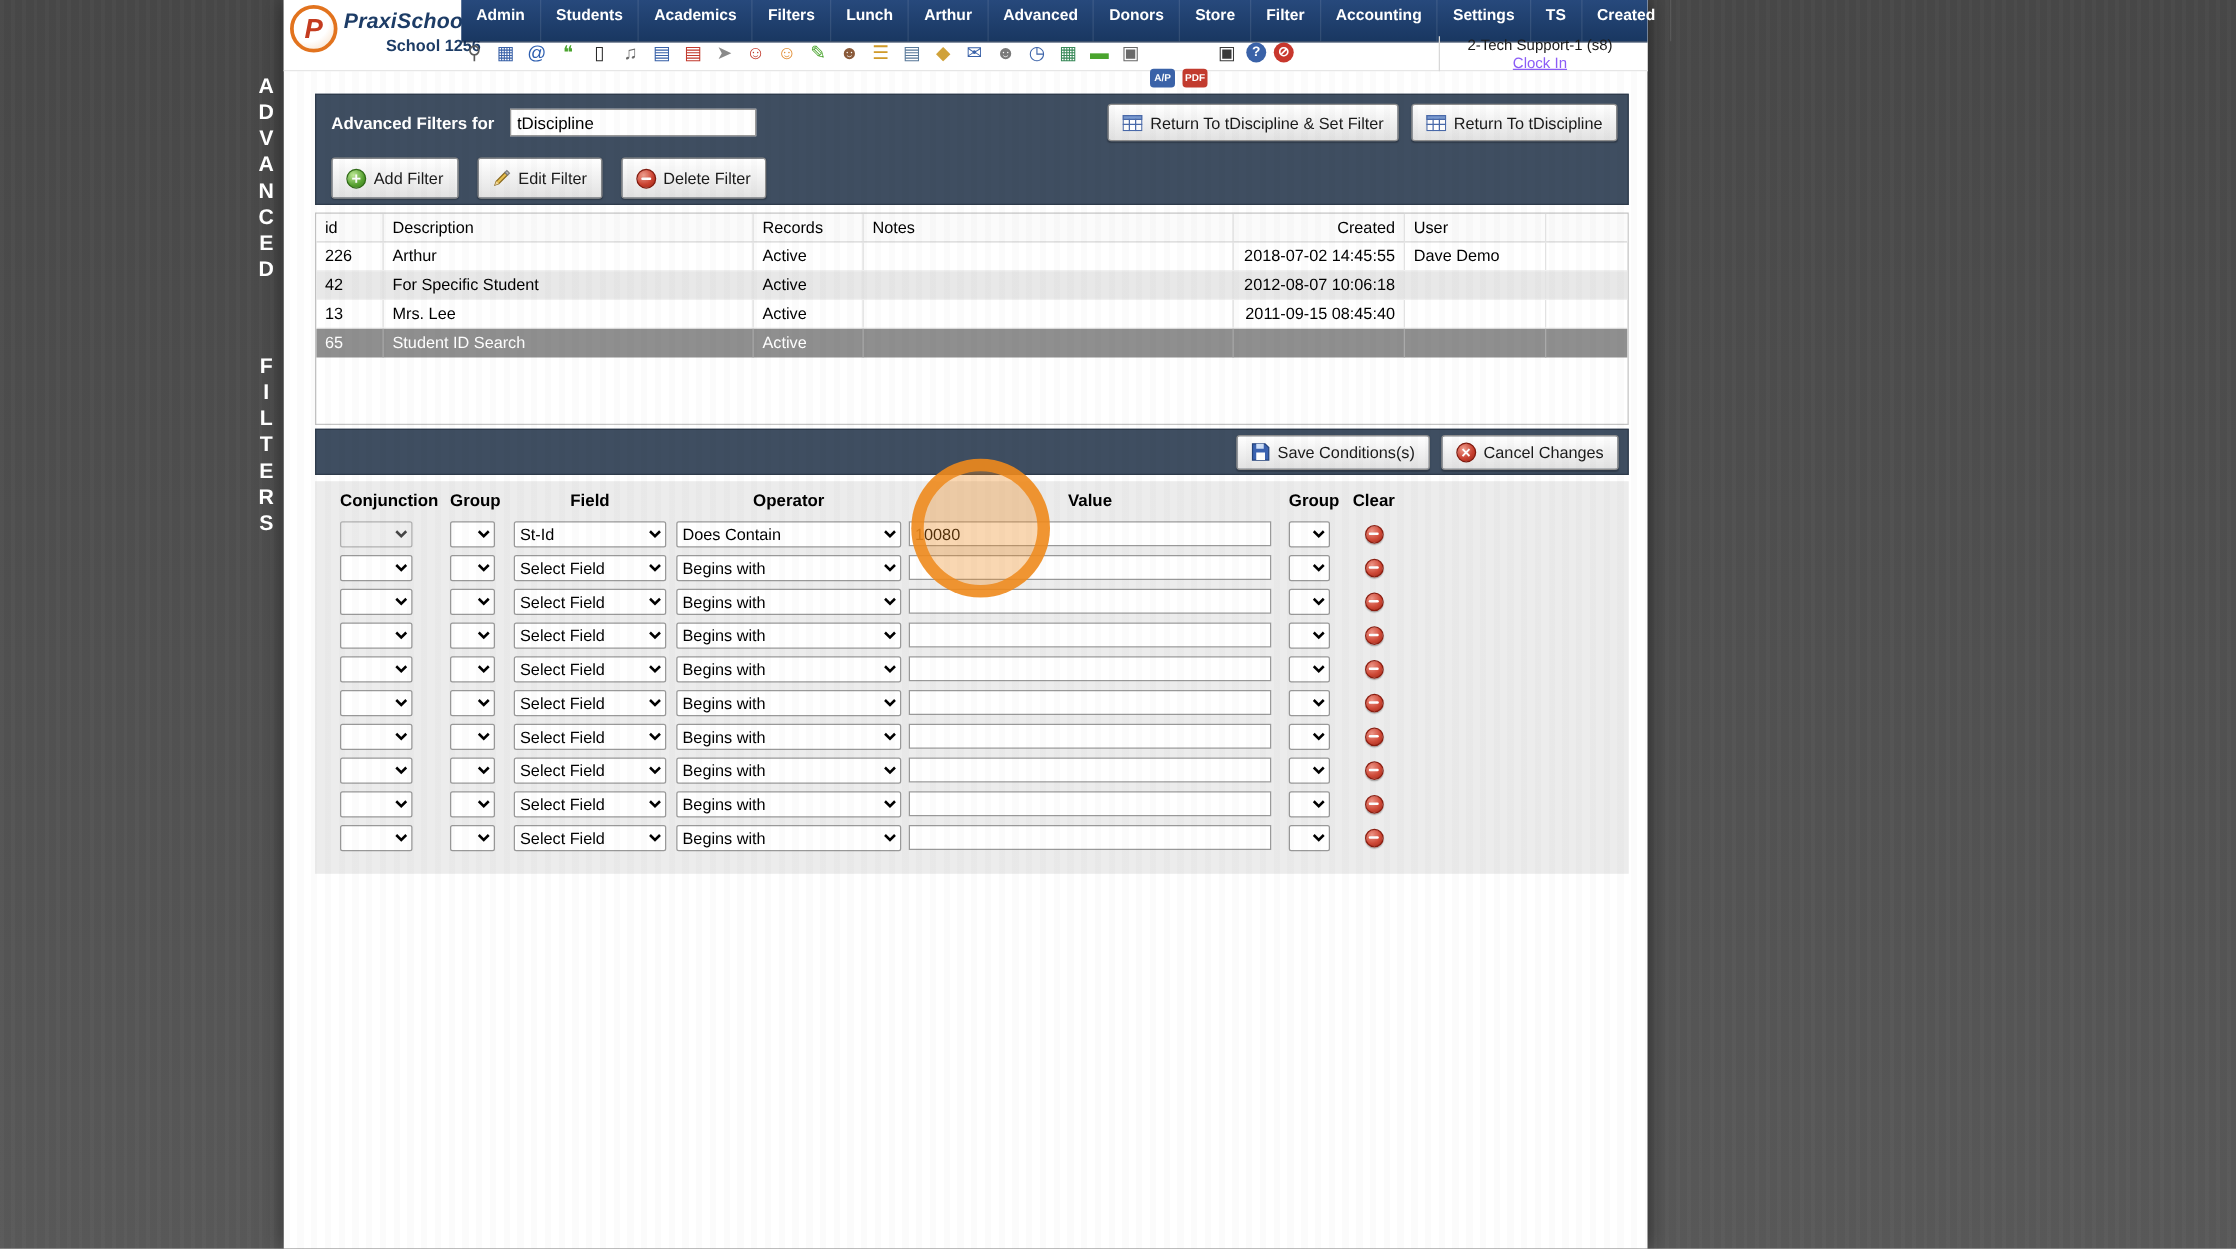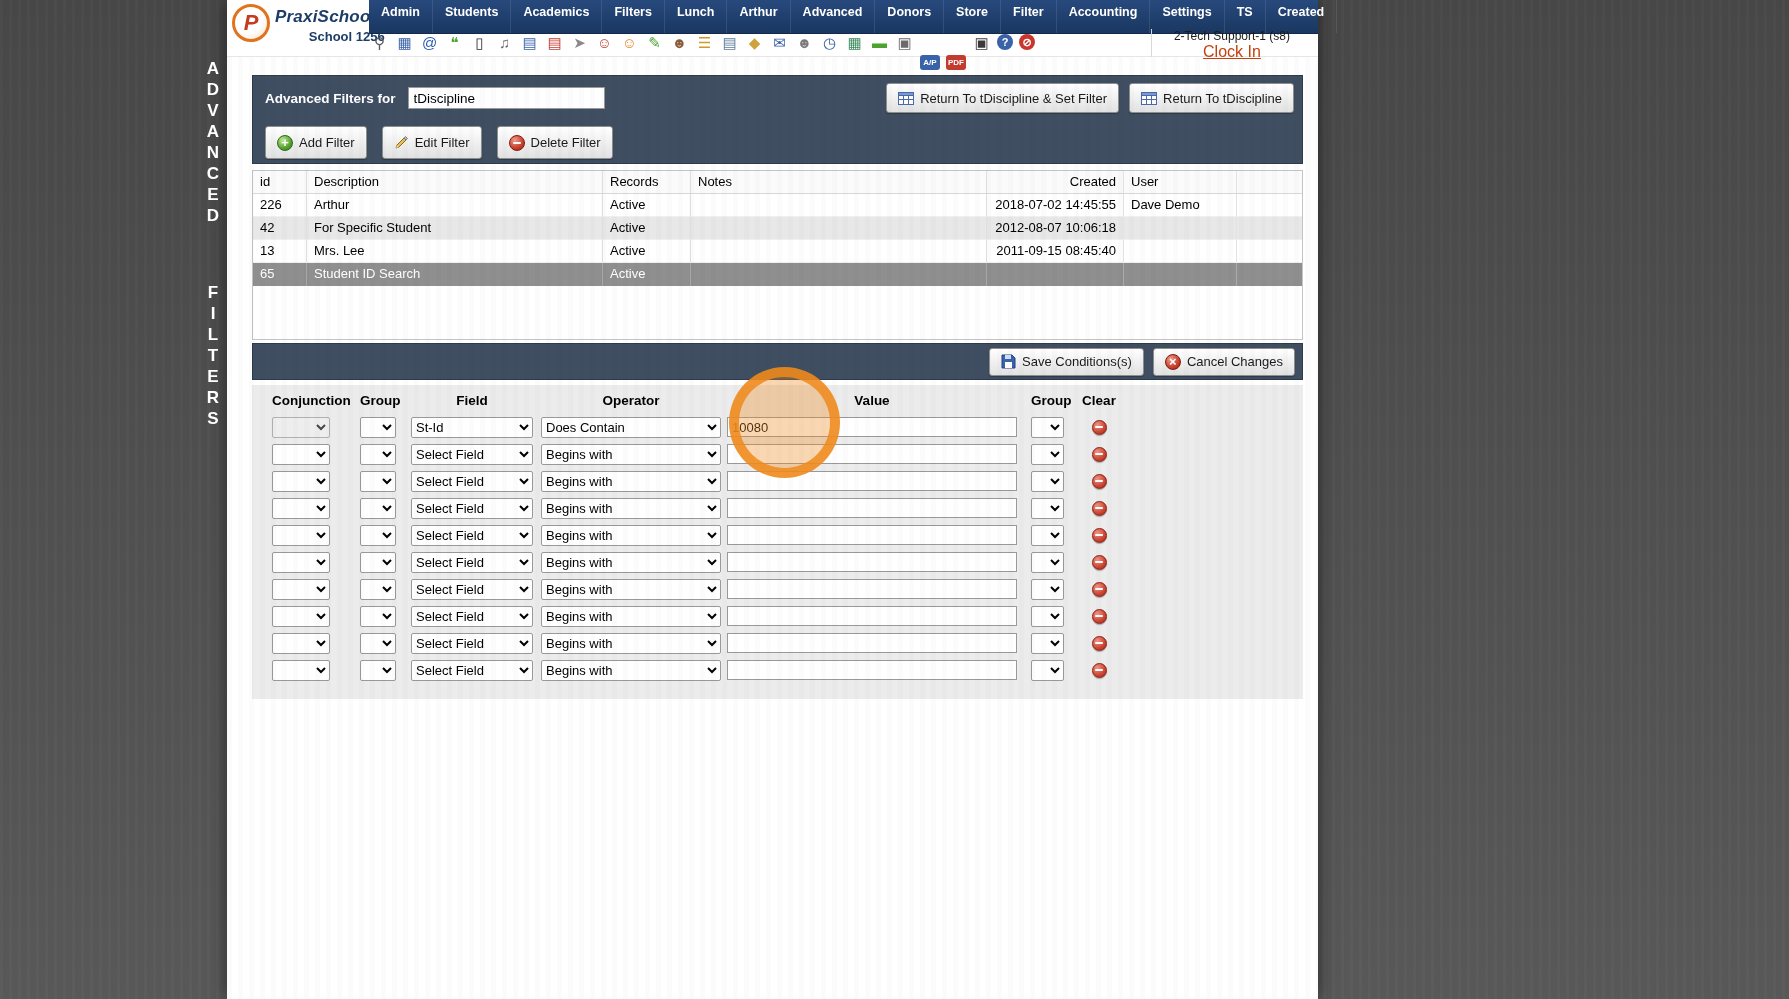--- a/index.html
+++ b/index.html
@@ -23,21 +23,21 @@
   .brand-line{font-style:italic;font-weight:bold;color:#1d3c66;font-size:17px;letter-spacing:.2px;margin-top:3px;}
   .brand-tm{color:#c8372d;font-size:9px;vertical-align:super;font-style:normal;}
   .campus{color:#1d3c66;font-weight:bold;font-size:13px;text-align:right;margin-top:2px;}
   .navbar{position:absolute;left:142px;top:0;right:0;height:34px;background:linear-gradient(#27497c,#193761);display:flex;border-bottom:1px solid #12294a;}
   .nav-item{padding:0 12px;line-height:25px;color:#fff;font-weight:bold;font-size:12.5px;border-right:1px solid rgba(255,255,255,0.10);cursor:pointer;white-space:nowrap;}
   .toolbar{position:absolute;left:143px;top:29px;height:26px;display:flex;align-items:center;gap:6px;}
   .tool-icon{min-width:19px;height:19px;display:inline-flex;align-items:center;justify-content:center;font-size:15px;cursor:pointer;line-height:1;}
   .tool-icon.boxed{font-size:8px;font-weight:bold;border-radius:3px;padding:0 2px;height:15px;min-width:20px;margin-top:41px;}
   .tool-icon.round{border-radius:50%;width:16px;height:16px;min-width:16px;font-size:11px;font-weight:bold;}
   .session{position:absolute;right:28px;top:29px;text-align:center;font-size:12px;color:#1a1a1a;padding-left:22px;border-left:1px solid #d8d8d8;height:28px;}
-  .clock-in{color:#c2410c;text-decoration:underline;cursor:pointer;font-size:16px;text-align:right;}
+  .clock-in{color:#8b5cf6;text-decoration:underline;cursor:pointer;font-size:12px;text-align:right;}
 
   
   .content{position:absolute;left:25px;top:75px;width:1051px;}
   .box-dark{background:#3f4e61;border:1px solid #2e3b4b;}
   .box1{height:89px;padding:7px 8px 0 12px;}
   .box1-row1{display:flex;align-items:center;}
   .afl{color:#fff;font-weight:bold;font-size:13.5px;white-space:nowrap;}
   .target-input{margin-left:12px;width:197px;height:22px;border:1px solid #9a9a9a;font-size:13.5px;padding:0 5px;background:#fff;font-family:inherit;}
   .spacer{flex:1;}
   .btn{display:inline-flex;align-items:center;gap:6px;background:linear-gradient(#ffffff,#e2e2e2);border:1px solid #8f8f8f;border-radius:3px;font-size:13px;color:#1a1a1a;cursor:pointer;padding:0 11px;height:30px;box-shadow:0 1px 1px rgba(0,0,0,0.25);font-family:inherit;white-space:nowrap;}

